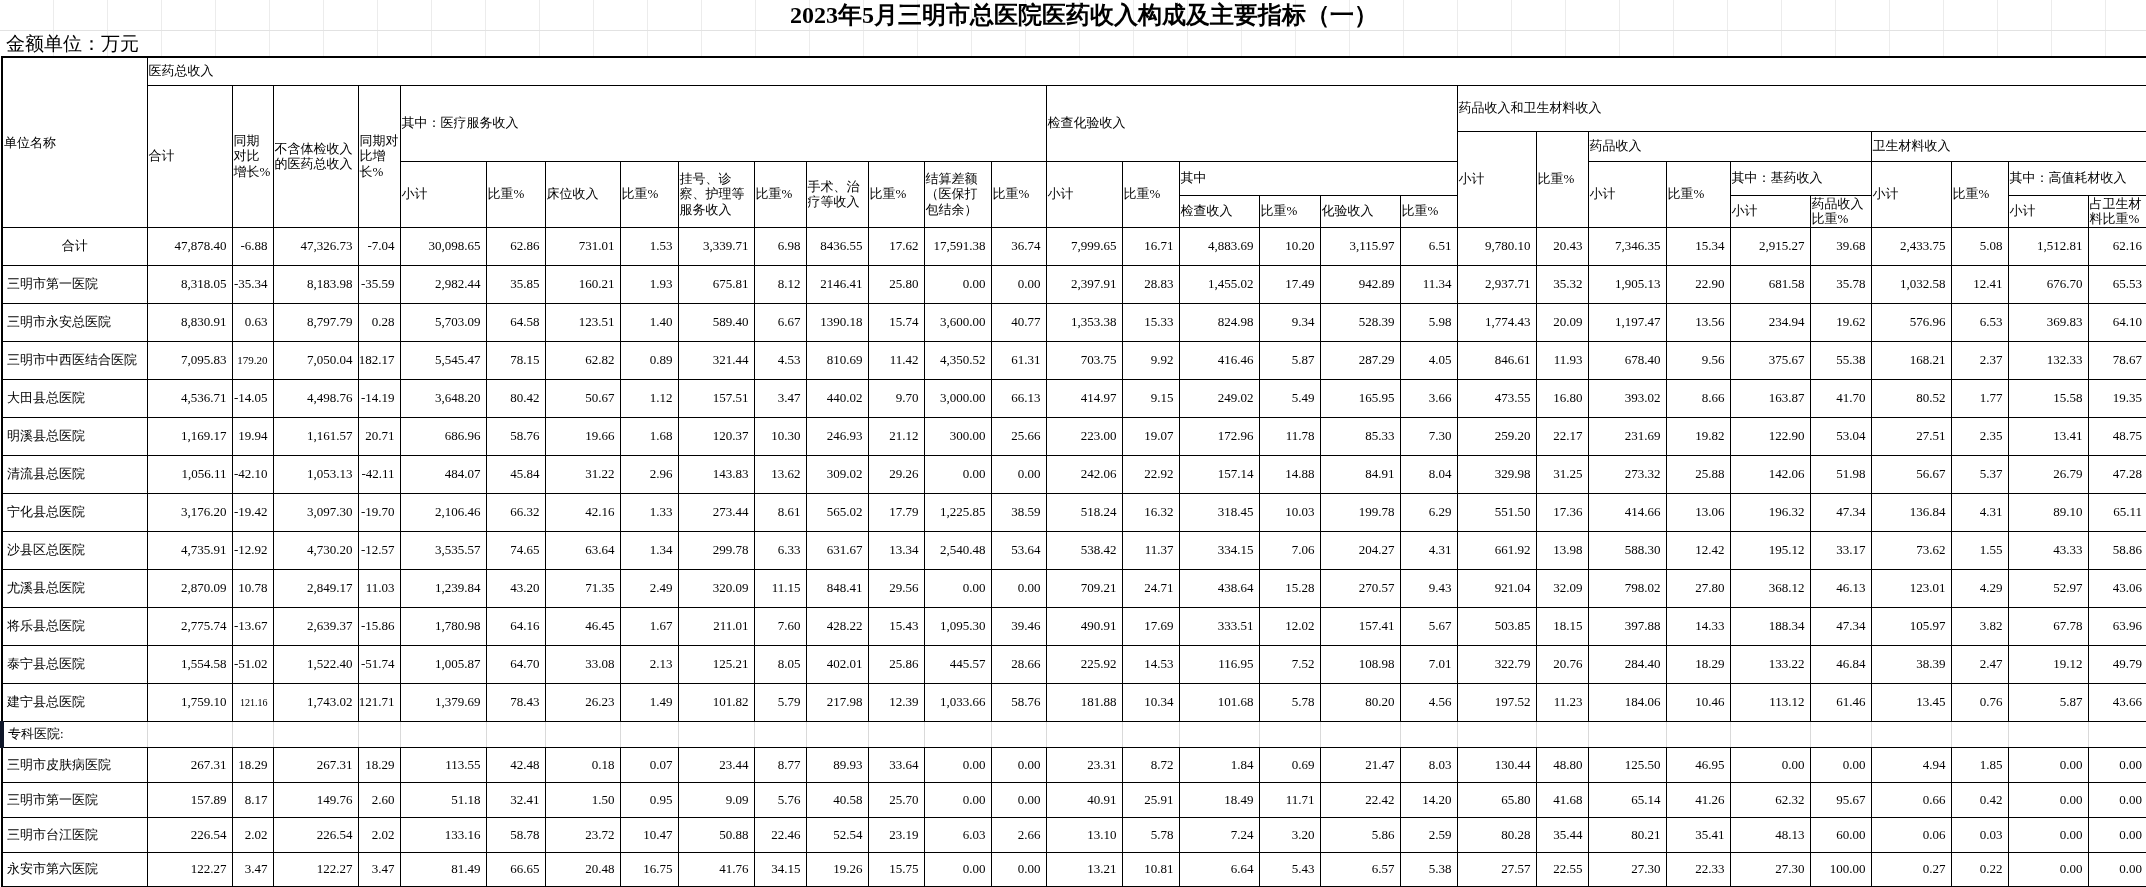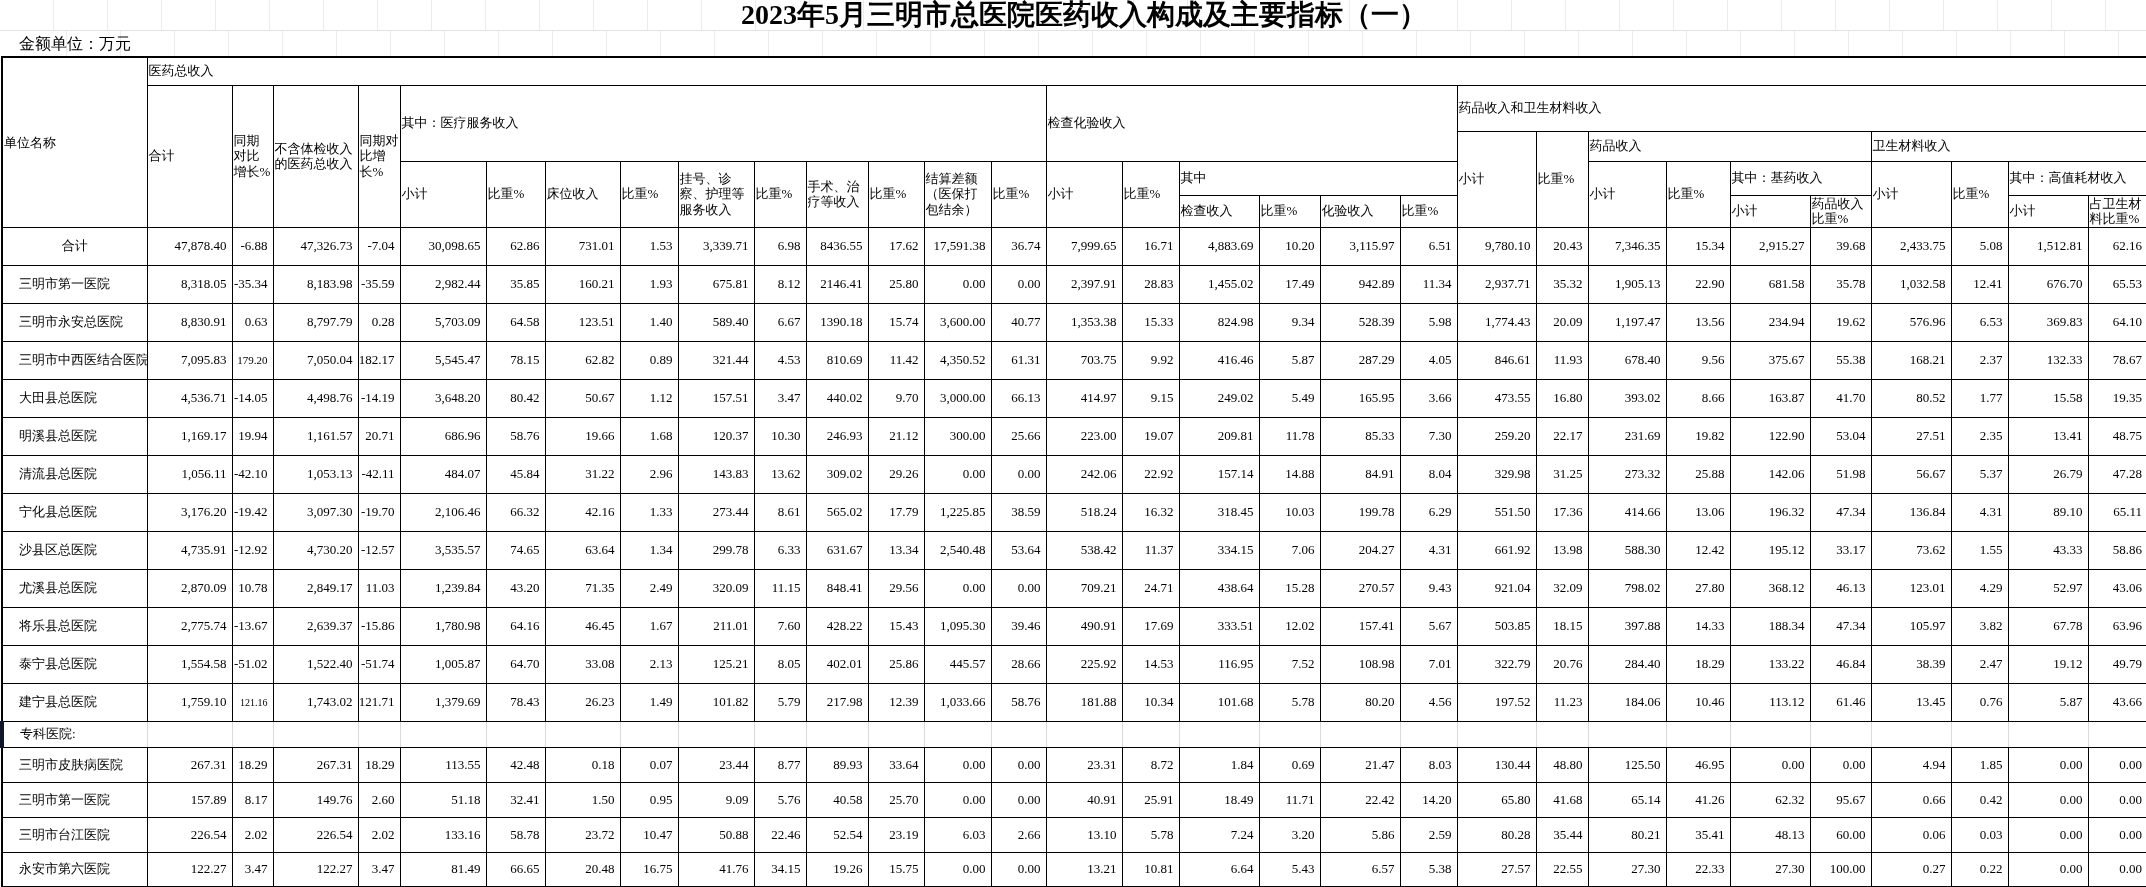--- a/index.html
+++ b/index.html
@@ -1,27 +1,27 @@
 <!DOCTYPE html>
 <html><head>
 <meta charset="utf-8">
 <style>
   html,body{margin:0;padding:0;background:#fff;}
   .page{width:2146px;height:887px;overflow:hidden;background:#fff;
         font-family:"Liberation Serif","DejaVu Serif",serif;color:#000;}
   .topband{background:repeating-linear-gradient(to right,transparent 0 53px,#ececec 53px 54px);}
-  .title{height:30px;line-height:30px;text-align:center;font-size:28px;font-weight:bold;
+  .title{height:30px;line-height:30px;text-align:center;font-size:24px;font-weight:bold;
          border-bottom:1px solid #e2e2e2;padding-left:22px;}
-  .unitrow{height:25px;line-height:25px;font-size:16px;padding-left:6px;margin-left:13px;}
+  .unitrow{height:25px;line-height:25px;font-size:19px;padding-left:6px;}
   table{border-collapse:collapse;table-layout:fixed;width:2146px;border:2px solid #000;}
   th,td{border:1px solid #000;padding:0;overflow:hidden;}
   th{font-size:13px;font-weight:normal;text-align:left;vertical-align:middle;line-height:1.2;
      word-break:break-all;padding:0 1px;}
   td.num{font-size:13px;text-align:right;padding-right:5px;white-space:nowrap;vertical-align:middle;}
-  td.name{font-size:13px;text-align:left;padding-left:16px;white-space:nowrap;vertical-align:middle;}
+  td.name{font-size:13px;text-align:left;padding-left:4px;white-space:nowrap;vertical-align:middle;}
   td.name.c{text-align:center;padding-left:0;}
   tbody tr{height:38px;}
   tbody tr:nth-last-child(-n+4){height:35px;}
   tr.section{height:26px;}
   tr.section td{border-left:1px solid #d9d9d9;border-right:1px solid #d9d9d9;
                 border-top:1px solid #000;border-bottom:1px solid #000;}
   tr.section td.name{border-left:4px solid #0f172a;}
   tr.section td:last-child{border-right:1px solid #000;}
   thead tr.r1{height:28px;}thead tr.r2{height:46px;}thead tr.r3{height:30px;}
   thead tr.r4{height:34px;}thead tr.r5{height:32px;}
@@ -296,21 +296,21 @@
           <td class="num">19.66</td>
           <td class="num">1.68</td>
           <td class="num">120.37</td>
           <td class="num">10.30</td>
           <td class="num">246.93</td>
           <td class="num">21.12</td>
           <td class="num">300.00</td>
           <td class="num">25.66</td>
           <td class="num">223.00</td>
           <td class="num">19.07</td>
-          <td class="num">209.81</td>
+          <td class="num">172.96</td>
           <td class="num">11.78</td>
           <td class="num">85.33</td>
           <td class="num">7.30</td>
           <td class="num">259.20</td>
           <td class="num">22.17</td>
           <td class="num">231.69</td>
           <td class="num">19.82</td>
           <td class="num">122.90</td>
           <td class="num">53.04</td>
           <td class="num">27.51</td>

